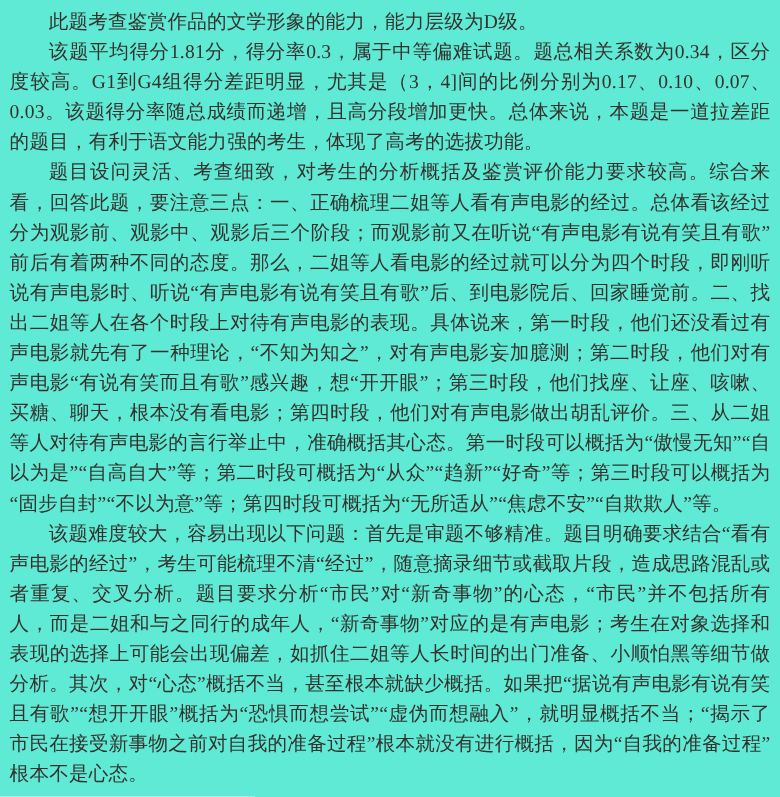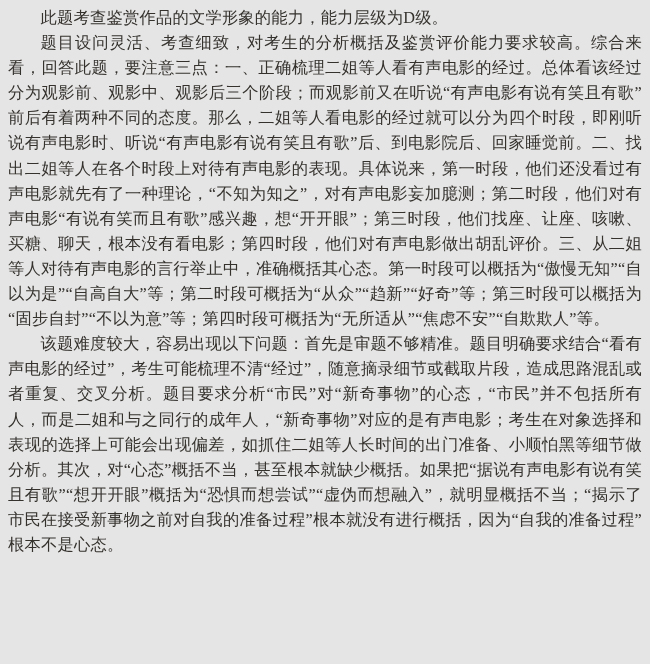--- a/index.html
+++ b/index.html
@@ -4,21 +4,21 @@
 <style>
   html, body {
     margin: 0;
     padding: 0;
     background: #ffffff;
   }
   .page {
     position: relative;
     width: 650px;
     height: 664px;
-    background: #e5e5e5;
+    background: #5eead4;
     overflow: hidden;
     box-sizing: border-box;
   }
   .doc {
     position: absolute;
     top: 5px;
     left: 8px;
     right: 8px;
     font-family: "Liberation Serif", "DejaVu Serif", serif;
     font-size: 16.3px;
@@ -48,17 +48,18 @@
     white-space: nowrap;
     user-select: none;
   }
 </style>
 </head>
 <body>
 
 <div class="page">
   <div class="doc">
     <p>此题考查鉴赏作品的文学形象的能力，能力层级为D级。</p>
+    <p>该题平均得分1.81分，得分率0.3，属于中等偏难试题。题总相关系数为0.34，区分度较高。G1到G4组得分差距明显，尤其是（3，4]间的比例分别为0.17、0.10、0.07、0.03。该题得分率随总成绩而递增，且高分段增加更快。总体来说，本题是一道拉差距的题目，有利于语文能力强的考生，体现了高考的选拔功能。</p>
     <p>题目设问灵活、考查细致，对考生的分析概括及鉴赏评价能力要求较高。综合来看，回答此题，要注意三点：一、正确梳理二姐等人看有声电影的经过。总体看该经过分为观影前、观影中、观影后三个阶段；而观影前又在听说“有声电影有说有笑且有歌”前后有着两种不同的态度。那么，二姐等人看电影的经过就可以分为四个时段，即刚听说有声电影时、听说“有声电影有说有笑且有歌”后、到电影院后、回家睡觉前。二、找出二姐等人在各个时段上对待有声电影的表现。具体说来，第一时段，他们还没看过有声电影就先有了一种理论，“不知为知之”，对有声电影妄加臆测；第二时段，他们对有声电影“有说有笑而且有歌”感兴趣，想“开开眼”；第三时段，他们找座、让座、咳嗽、买糖、聊天，根本没有看电影；第四时段，他们对有声电影做出胡乱评价。三、从二姐等人对待有声电影的言行举止中，准确概括其心态。第一时段可以概括为“傲慢无知”“自以为是”“自高自大”等；第二时段可概括为“从众”“趋新”“好奇”等；第三时段可以概括为“固步自封”“不以为意”等；第四时段可概括为“无所适从”“焦虑不安”“自欺欺人”等。</p>
     <p>该题难度较大，容易出现以下问题：首先是审题不够精准。题目明确要求结合“看有声电影的经过”，考生可能梳理不清“经过”，随意摘录细节或截取片段，造成思路混乱或者重复、交叉分析。题目要求分析“市民”对“新奇事物”的心态，“市民”并不包括所有人，而是二姐和与之同行的成年人，“新奇事物”对应的是有声电影；考生在对象选择和表现的选择上可能会出现偏差，如抓住二姐等人长时间的出门准备、小顺怕黑等细节做分析。其次，对“心态”概括不当，甚至根本就缺少概括。如果把“据说有声电影有说有笑且有歌”“想开开眼”概括为“恐惧而想尝试”“虚伪而想融入”，就明显概括不当；“揭示了市民在接受新事物之前对自我的准备过程”根本就没有进行概括，因为“自我的准备过程”根本不是心态。</p>
   </div>
 
 </div>
 
 </body></html>

